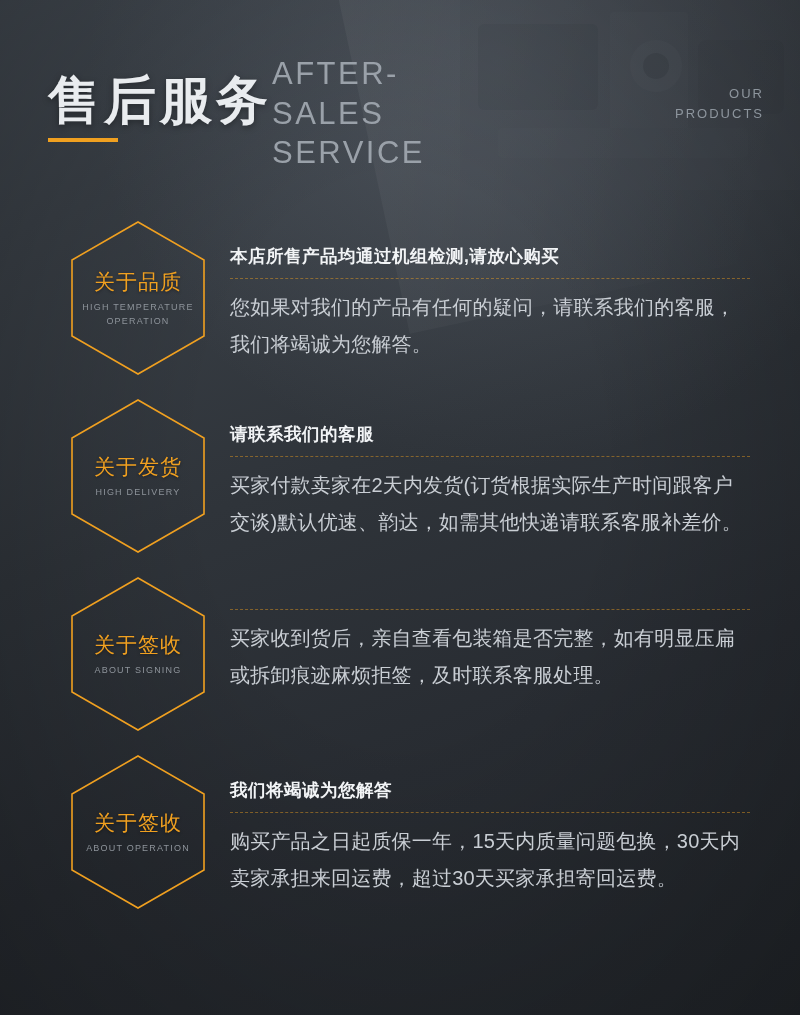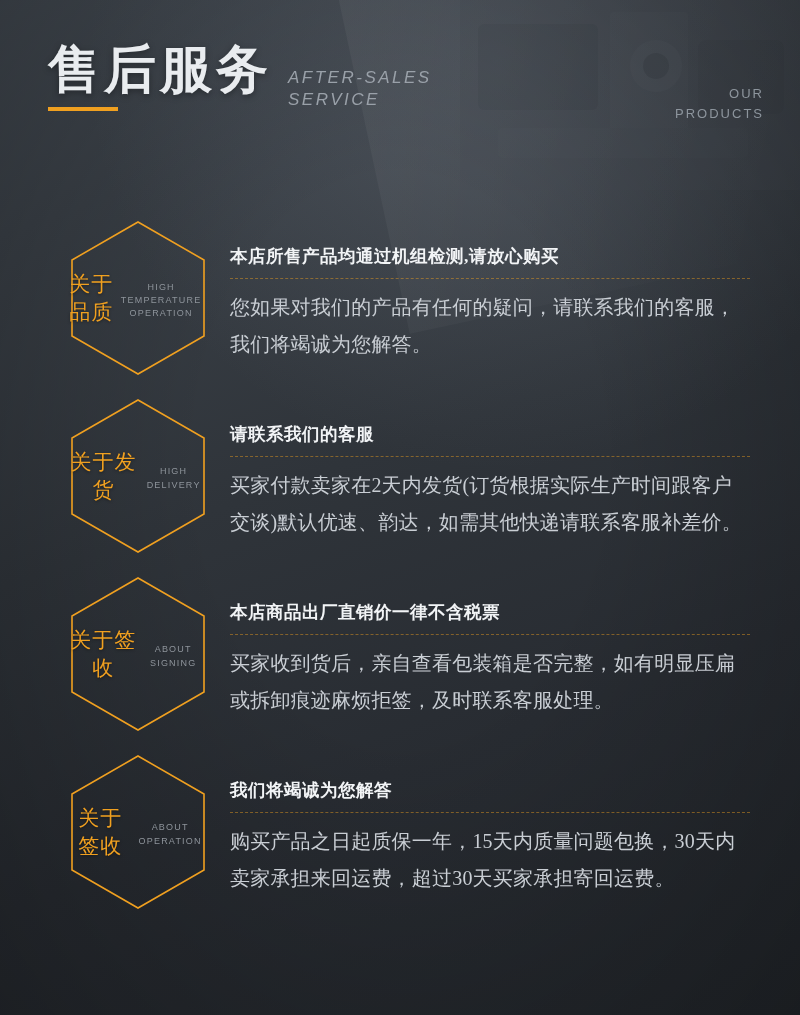--- a/index.html
+++ b/index.html
@@ -51,40 +51,39 @@
 
   
   .header {
     position: absolute;
     left: 48px;
     top: 42px;
     width: 700px;
   }
   .header-row {
     display: flex;
-    align-items: flex-end;
+    align-items: center;
   }
   .title-cn {
     font-size: 52px;
     letter-spacing: 4px;
     color: #e9ecef;
     font-weight: bold;
     line-height: 1.05;
     text-shadow: 0 2px 6px rgba(0,0,0,0.35);
   }
   .title-en {
-    margin-left: 16px;
+    margin-left: 0;
     margin-top: 12px;
-    font-size: 17px;
+    font-size: 31px;
     letter-spacing: 2.5px;
     color: #9aa1a9;
     line-height: 1.28;
     max-width: 200px;
     font-weight: normal;
-    font-style: italic;
   }
   .title-underline {
     margin-top: 10px;
     width: 70px;
     height: 4px;
     background: #f0a020;
   }
   .corner-label {
     position: absolute;
     right: 36px;
@@ -121,20 +120,21 @@
     left: 0;
     top: 0;
   }
   .hex-text {
     position: absolute;
     left: 0;
     top: 0;
     width: 140px;
     height: 160px;
     display: flex;
+    flex-direction: column;
     align-items: center;
     justify-content: center;
     text-align: center;
   }
   .hex-cn {
     color: #f0a020;
     font-size: 21px;
     letter-spacing: 1px;
     font-weight: normal;
     text-shadow: 0 1px 3px rgba(0,0,0,0.4);
@@ -144,21 +144,20 @@
     color: #8e949b;
     font-size: 9px;
     letter-spacing: 1.2px;
     line-height: 1.45;
     max-width: 116px;
   }
   .item-body {
     margin-left: 22px;
     margin-top: 26px;
     width: 520px;
-    font-family: Liberation Serif, serif;
   }
   .item-title {
     color: #f2f4f6;
     font-size: 17.5px;
     font-weight: bold;
     letter-spacing: 0.5px;
     line-height: 1.4;
   }
   .dash {
     margin-top: 9px;
@@ -252,21 +251,20 @@
       <div class="hex-wrap">
         <svg class="hex-svg" width="140" height="160" viewBox="0 0 140 160">
           <polygon points="70,4 136,42 136,118 70,156 4,118 4,42" fill="none" stroke="#f0a020" stroke-width="1.6"></polygon>
         </svg>
         <div class="hex-text">
           <div class="hex-cn">关于签收</div>
           <div class="hex-en">ABOUT SIGNING</div>
         </div>
       </div>
       <div class="item-body">
-        <div class="item-title">本店商品出厂直销价一律不含税票</div>
         <div class="dash"></div>
         <div class="item-desc">买家收到货后，亲自查看包装箱是否完整，如有明显压扁或拆卸痕迹麻烦拒签，及时联系客服处理。</div>
       </div>
     </div>
 
     <div class="item">
       <div class="hex-wrap">
         <svg class="hex-svg" width="140" height="160" viewBox="0 0 140 160">
           <polygon points="70,4 136,42 136,118 70,156 4,118 4,42" fill="none" stroke="#f0a020" stroke-width="1.6"></polygon>
         </svg>

